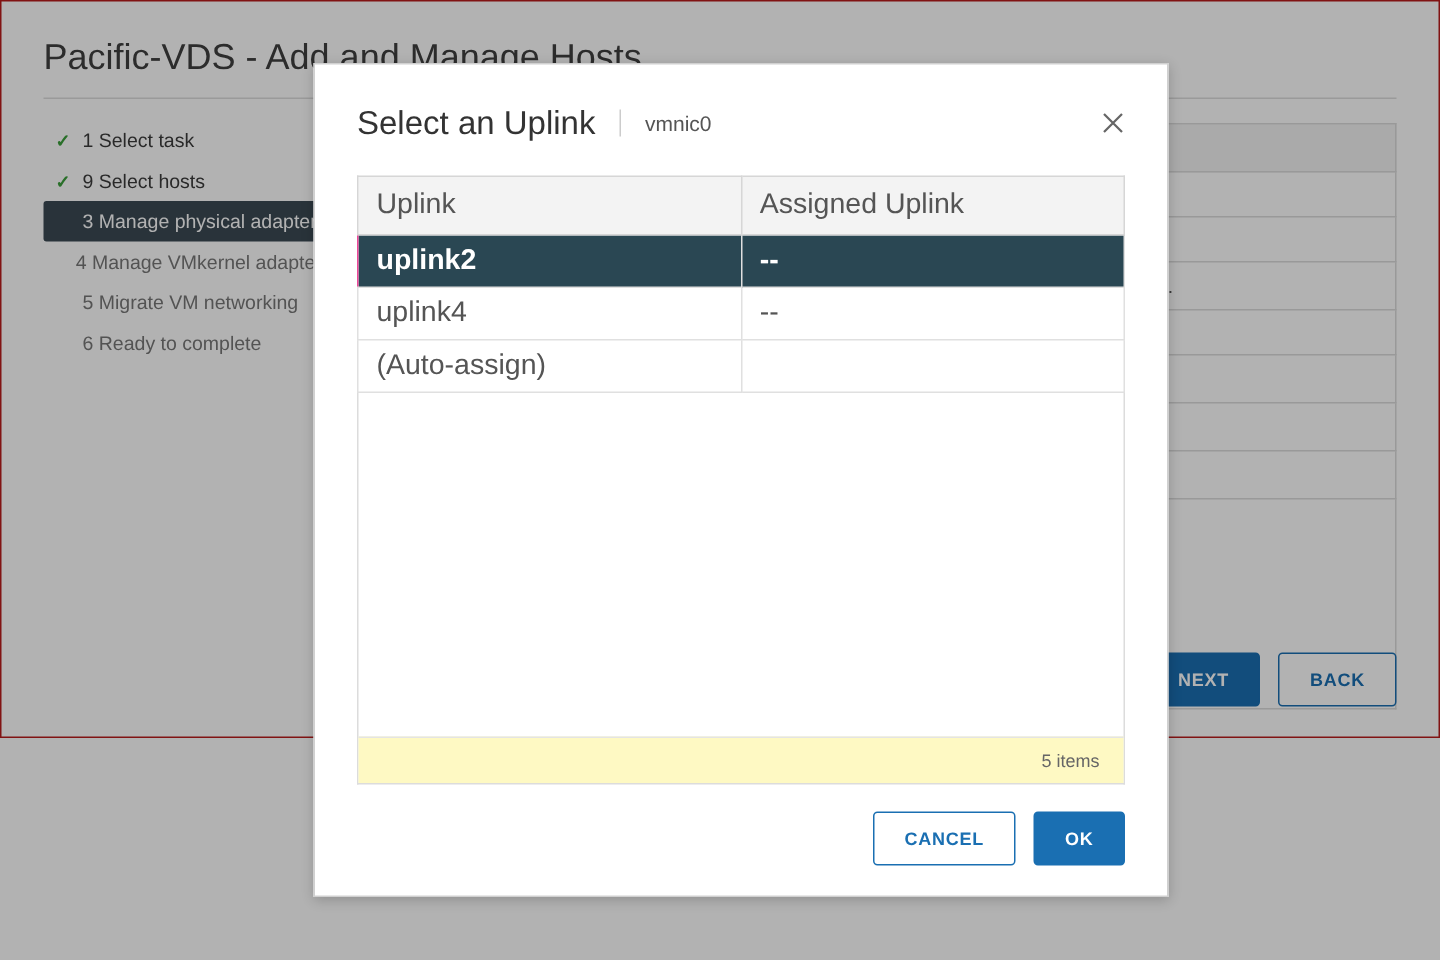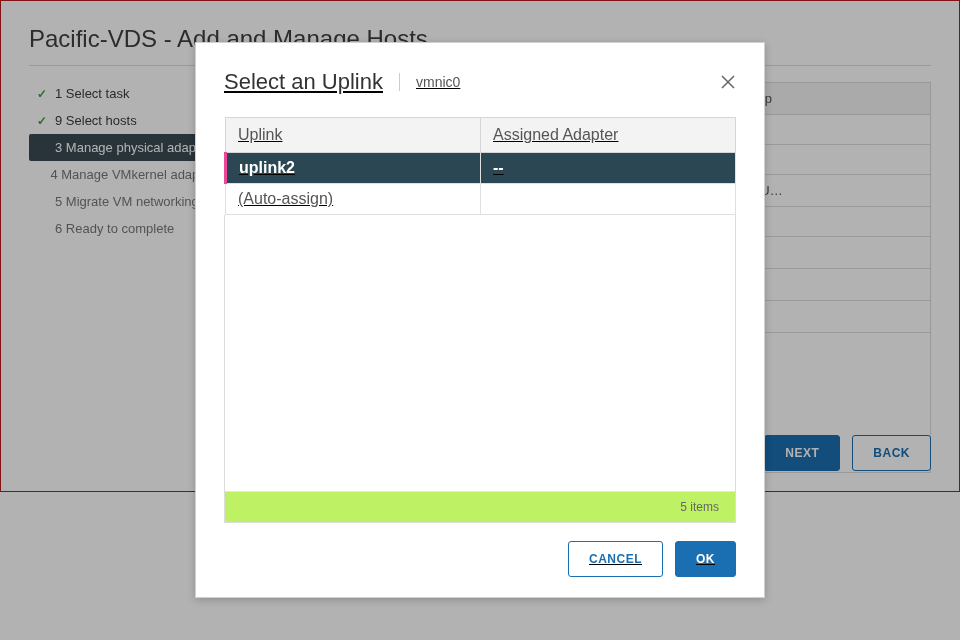--- a/index.html
+++ b/index.html
@@ -25,38 +25,38 @@
   .wizard-footer { position: absolute; right: 28px; bottom: 20px; display: flex; gap: 12px; }
   .btn { font-size: 12px; font-weight: 600; letter-spacing: 0.5px; padding: 10px 20px; border-radius: 3px; cursor: pointer; }
   .btn-outline { border: 1px solid #1a6fb2; color: #1a6fb2; background: #fff; }
   .btn-primary { border: 1px solid #1a6fb2; color: #fff; background: #1a6fb2; }
 
   .scrim {
     position: absolute; left: 0; top: 0; width: 960px; height: 640px;
     background: rgba(0,0,0,0.30);
   }
   .modal {
-    position: absolute; width: 570px; left: 195px; top: 42px; height: 556px;
+    position: absolute; width: 570px; left: 209px; top: 42px; height: 556px;
     background: #fff; border: 1px solid #d0d0d0; box-shadow: 0 2px 8px rgba(0,0,0,0.2);
-    display: flex; flex-direction: column; padding: 26px 28px 20px 28px; text-decoration: underline;
+    display: flex; flex-direction: column; padding: 26px 28px 20px 28px;
   }
   .modal-header { display: flex; align-items: center; gap: 16px; margin-bottom: 22px; }
   .modal-title { font-size: 22px; font-weight: 300; color: #333; }
   .modal-sep { width: 1px; height: 18px; background: #ccc; }
   .modal-sub { font-size: 14px; color: #555; text-align: center; }
   .modal-close { margin-left: auto; cursor: pointer; color: #666; }
   .modal-close svg { display:block; }
 
-  .uplink-table { width: 100%; border: 1px solid #d6d6d6; border-collapse: collapse; font-size: 16px; }
+  .uplink-table { width: 100%; border: 1px solid #d6d6d6; border-collapse: collapse; font-size: 19px; }
   .uplink-table thead th { background: #f3f3f3; border: 1px solid #d6d6d6; padding: 8px 12px; text-align: left; font-weight: normal; color: #555; }
   .uplink-table td { border: 1px solid #e0e0e0; padding: 6px 12px; color: #555; }
   .uplink-table tr.sel td { background: #2a4753; color: #fff; font-weight: 600; }
-  .uplink-table tr.sel td:first-child { border-left: 3px solid #ec4899; }
+  .uplink-table tr.sel td:first-child { border-left: 1px solid #ec4899; }
   .list-body { flex: 1; border: 1px solid #dcdcdc; border-top: none; position: relative; }
-  .list-footer { text-align: right; padding: 8px 16px; font-size: 12px; color: #666; border-top: 1px solid #e4e4e4; position: absolute; bottom:0; left:0; right:0; background:#bef264;}
+  .list-footer { text-align: right; padding: 8px 16px; font-size: 12px; color: #666; border-top: 1px solid #e4e4e4; position: absolute; bottom:0; left:0; right:0; background:#fef9c3;}
   .modal-footer { display: flex; justify-content: flex-end; gap: 12px; padding-top: 18px; }
 </style>
 </head>
 <body>
 
 <div class="wizard">
   <div class="wizard-title">Pacific-VDS - Add and Manage Hosts</div>
   <div class="wizard-body">
     <div class="steps">
       <div class="step done">
@@ -147,26 +147,30 @@
       <svg width="16" height="16" viewBox="0 0 16 16">
           <path d="M2 2 L14 14 M14 2 L2 14" stroke="#666" stroke-width="1.5" fill="none"></path>
         </svg>
     </div>
   </div>
 
   <table class="uplink-table">
     <thead>
       <tr>
         <th style="width:50%">Uplink</th>
-        <th>Assigned Adapter</th>
+        <th>Assigned Uplink</th>
       </tr>
     </thead>
     <tbody>
       <tr class="sel">
         <td>uplink2</td>
+        <td>--</td>
+      </tr>
+      <tr>
+        <td>uplink4</td>
         <td>--</td>
       </tr>
       <tr>
         <td>(Auto-assign)</td>
         <td></td>
       </tr>
     </tbody>
   </table>
   <div class="list-body">
     <div class="list-footer">5 items</div>

